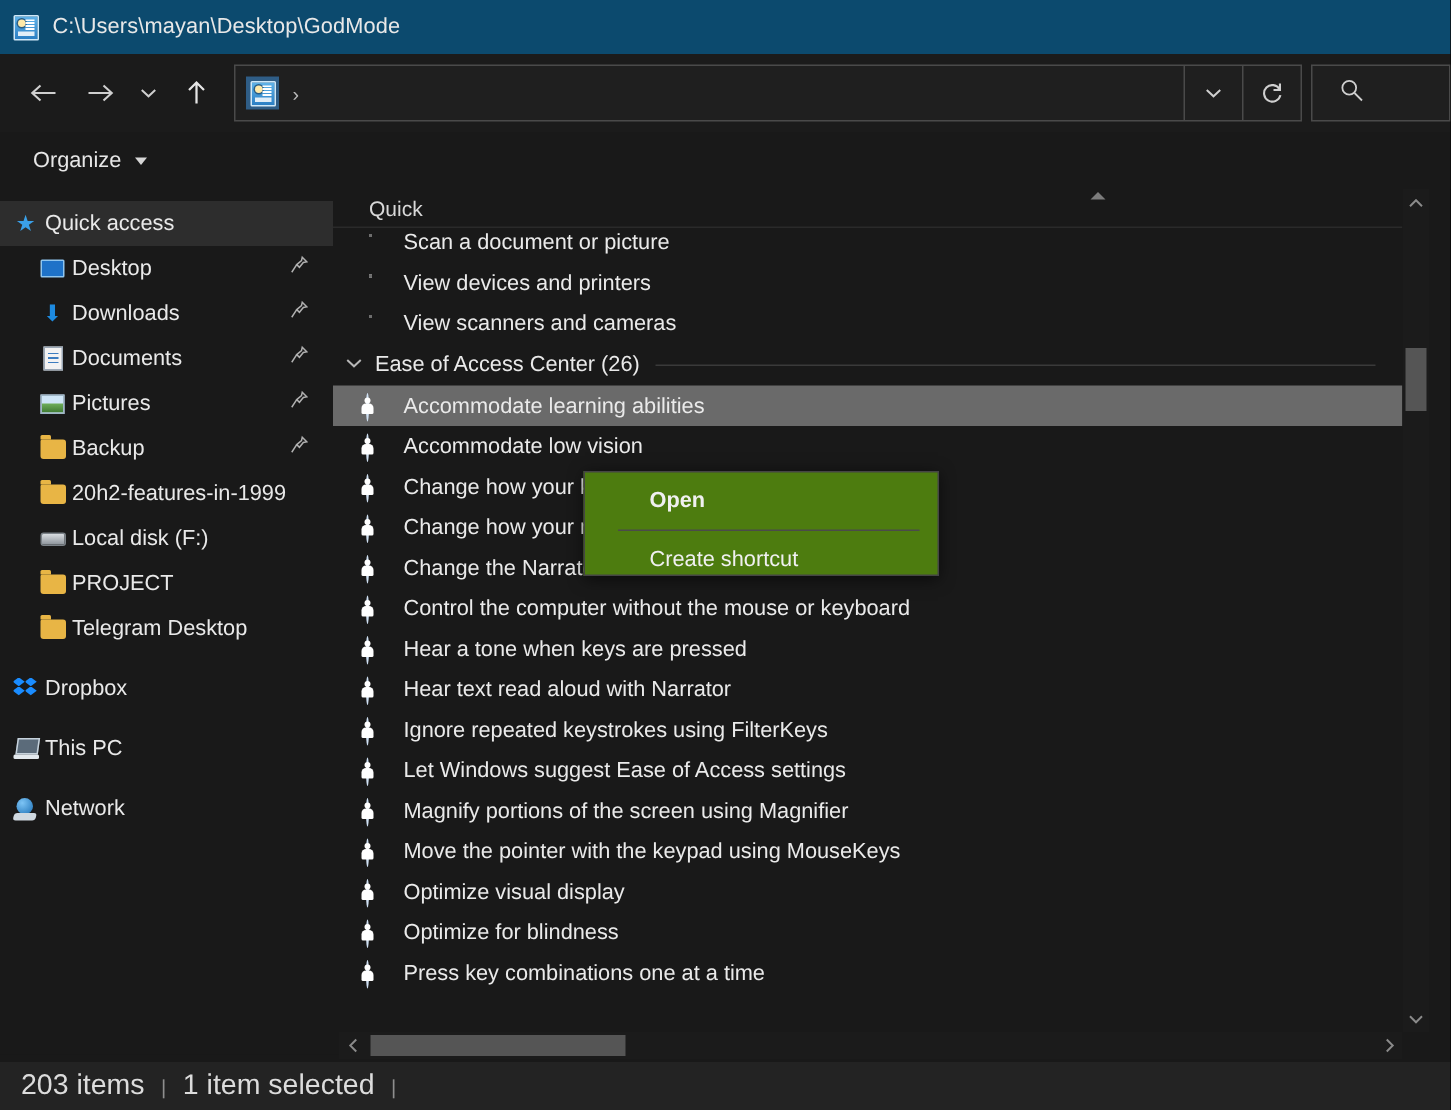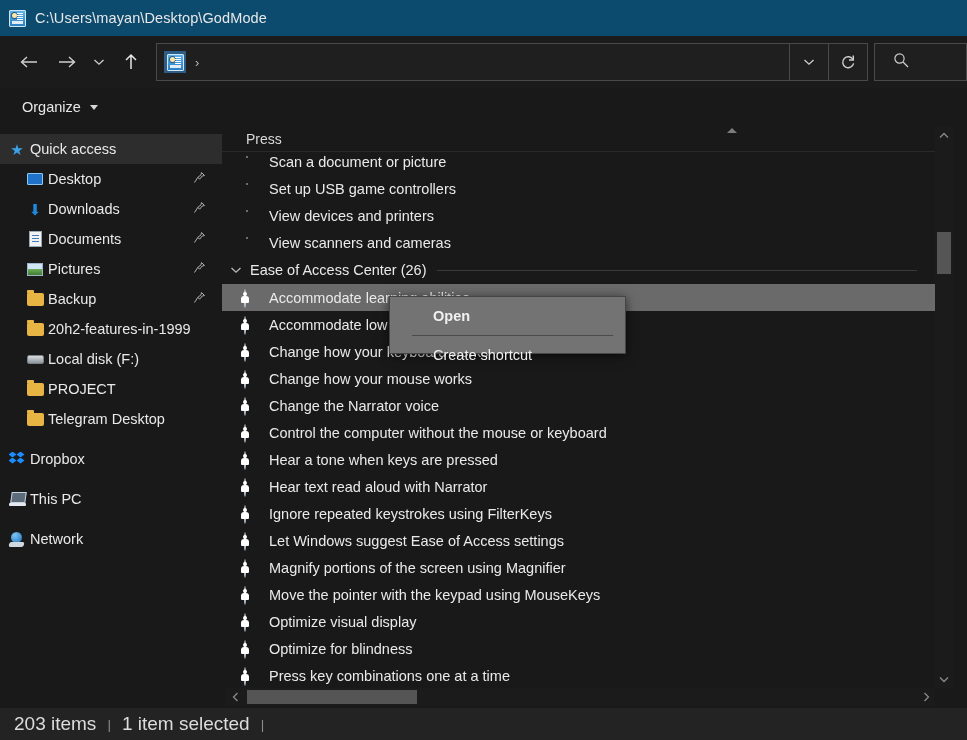--- a/index.html
+++ b/index.html
@@ -212,22 +212,22 @@
   .row-label { color: #eaeaea; font-size: 14.5px; white-space: nowrap; }
   .group-header {
     height: 28px; display: flex; align-items: center; padding-left: 8px; position: relative;
   }
   .group-chevron { color: #b8b8b8; font-size: 11px; margin-right: 8px; line-height: 1; }
   .group-title { color: #e9e9e9; font-size: 14.5px; white-space: nowrap; }
   .group-rule { flex: 1 1 auto; height: 1px; background: #3a3a3a; margin-left: 10px; margin-right: 18px; }
 
   
   .context-menu {
-    position: absolute; left: 389px; top: 296px; width: 237px; height: 58px;
-    background: #737373; border: 1px solid #454545; box-shadow: 0 2px 10px rgba(0,0,0,.6); z-index: 40;
+    position: absolute; left: 389px; top: 314px; width: 237px; height: 70px;
+    background: #4d7c0f; border: 1px solid #454545; box-shadow: 0 2px 10px rgba(0,0,0,.6); z-index: 40;
   }
   .menu-item {
     height: 38px; display: flex; align-items: center; padding-left: 43px;
     color: #f0f0f0; font-size: 14.5px; cursor: default;
   }
   .menu-item.bold { font-weight: bold; }
   .menu-sep { height: 1px; background: #4b4b4b; margin: 0 12px 0 22px; }
 
   
   .vscroll {
@@ -436,31 +436,27 @@
     <div class="side-item">
       <span class="side-icon">
           <span class="ic-network"></span>
         </span>
       <span class="side-label">Network</span>
     </div>
   </div>
 
   <div class="content">
     <div class="col-header">
-      <span class="col-name">Press</span>
+      <span class="col-name">Quick</span>
       <span class="sort-caret"></span>
     </div>
     <div class="filelist">
       <div class="row" style="margin-top:-4px;">
         <span class="row-icon"><span class="ctrl-icon"></span></span>
         <span class="row-label">Scan a document or picture</span>
-      </div>
-      <div class="row">
-        <span class="row-icon"><span class="ctrl-icon"></span></span>
-        <span class="row-label">Set up USB game controllers</span>
       </div>
       <div class="row">
         <span class="row-icon"><span class="ctrl-icon"></span></span>
         <span class="row-label">View devices and printers</span>
       </div>
       <div class="row">
         <span class="row-icon"><span class="ctrl-icon"></span></span>
         <span class="row-label">View scanners and cameras</span>
       </div>
 

